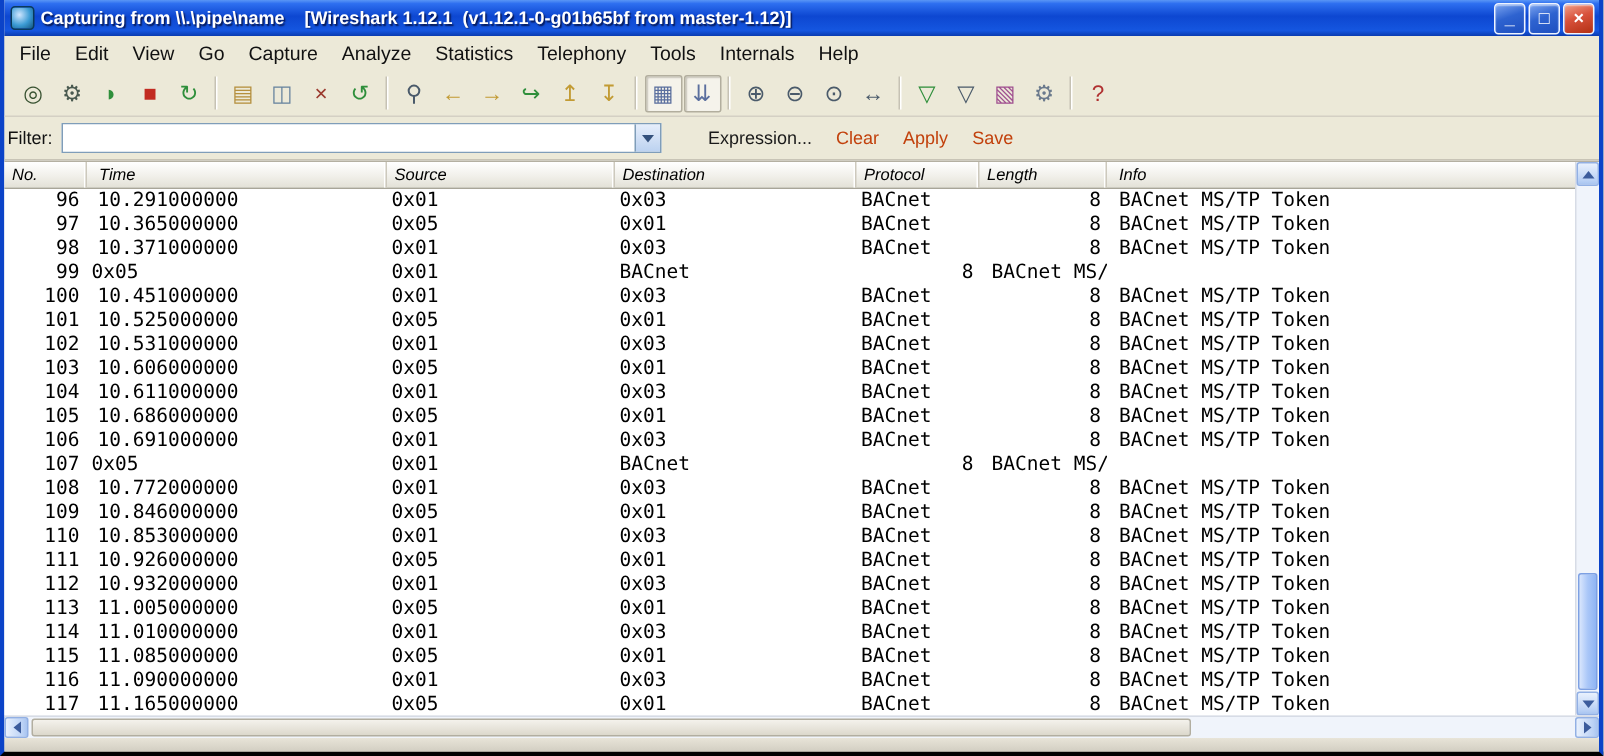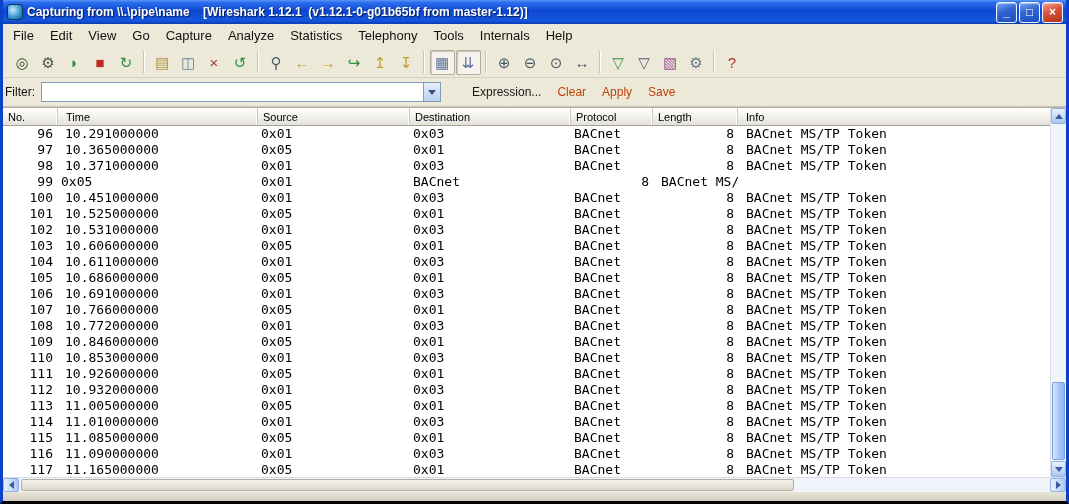--- a/index.html
+++ b/index.html
@@ -84,21 +84,21 @@
   .content { flex: 1; display: flex; background: #fff; border-top: 1px solid #b4b0a2; min-height: 0; }
   .list-wrap { flex: 1; display: flex; flex-direction: column; min-width: 0; }
 
   .pkt-header {
     height: 18px; flex: 0 0 18px;
     display: grid; grid-template-columns: 55px 200px 152px 161px 82px 85px 1fr;
     background: linear-gradient(180deg, #ffffff, #f1f0ea 55%, #e3e1d7);
     border-bottom: 1px solid #a8a598;
     font-size: 11px; color: #000;
   }
-  .hcell { padding: 3px 5px 12px 5px; border-right: 1px solid #cdc9bd; box-shadow: inset -1px 0 0 #ffffff; white-space: nowrap; overflow: hidden; }
+  .hcell { padding: 3px 5px 12px 5px; border-right: 1px solid #cdc9bd; box-shadow: inset -1px 0 0 #ffffff; white-space: nowrap; overflow: hidden; font-style: italic; }
   .hcell.col-time { padding-left: 8px; }
   .hcell.col-info { border-right: none; box-shadow: none; padding-left: 8px; }
 
   .pkt-body { flex: 1; background: #fff; overflow: hidden; font-family: "DejaVu Sans Mono", monospace; font-size: 13px; color: #000; }
   .pkt-row { display: grid; grid-template-columns: 55px 200px 152px 161px 82px 85px 1fr; height: 16px; line-height: 16px; }
   .cell { white-space: nowrap; overflow: hidden; }
   .cell.col-no { text-align: right; padding-right: 5px; }
   .cell.col-time { padding-left: 7px; }
   .cell.col-source { padding-left: 3px; }
   .cell.col-destination { padding-left: 3px; }
@@ -369,21 +369,20 @@
             <div class="cell col-no">106</div>
             <div class="cell col-time">10.691000000</div>
             <div class="cell col-source">0x01</div>
             <div class="cell col-destination">0x03</div>
             <div class="cell col-protocol">BACnet</div>
             <div class="cell col-length">8</div>
             <div class="cell col-info">BACnet MS/TP Token</div>
           </div>
           <div class="pkt-row">
             <div class="cell col-no">107</div>
-            <div class="cell col-time">10.766000000</div>
             <div class="cell col-source">0x05</div>
             <div class="cell col-destination">0x01</div>
             <div class="cell col-protocol">BACnet</div>
             <div class="cell col-length">8</div>
             <div class="cell col-info">BACnet MS/TP Token</div>
           </div>
           <div class="pkt-row">
             <div class="cell col-no">108</div>
             <div class="cell col-time">10.772000000</div>
             <div class="cell col-source">0x01</div>

